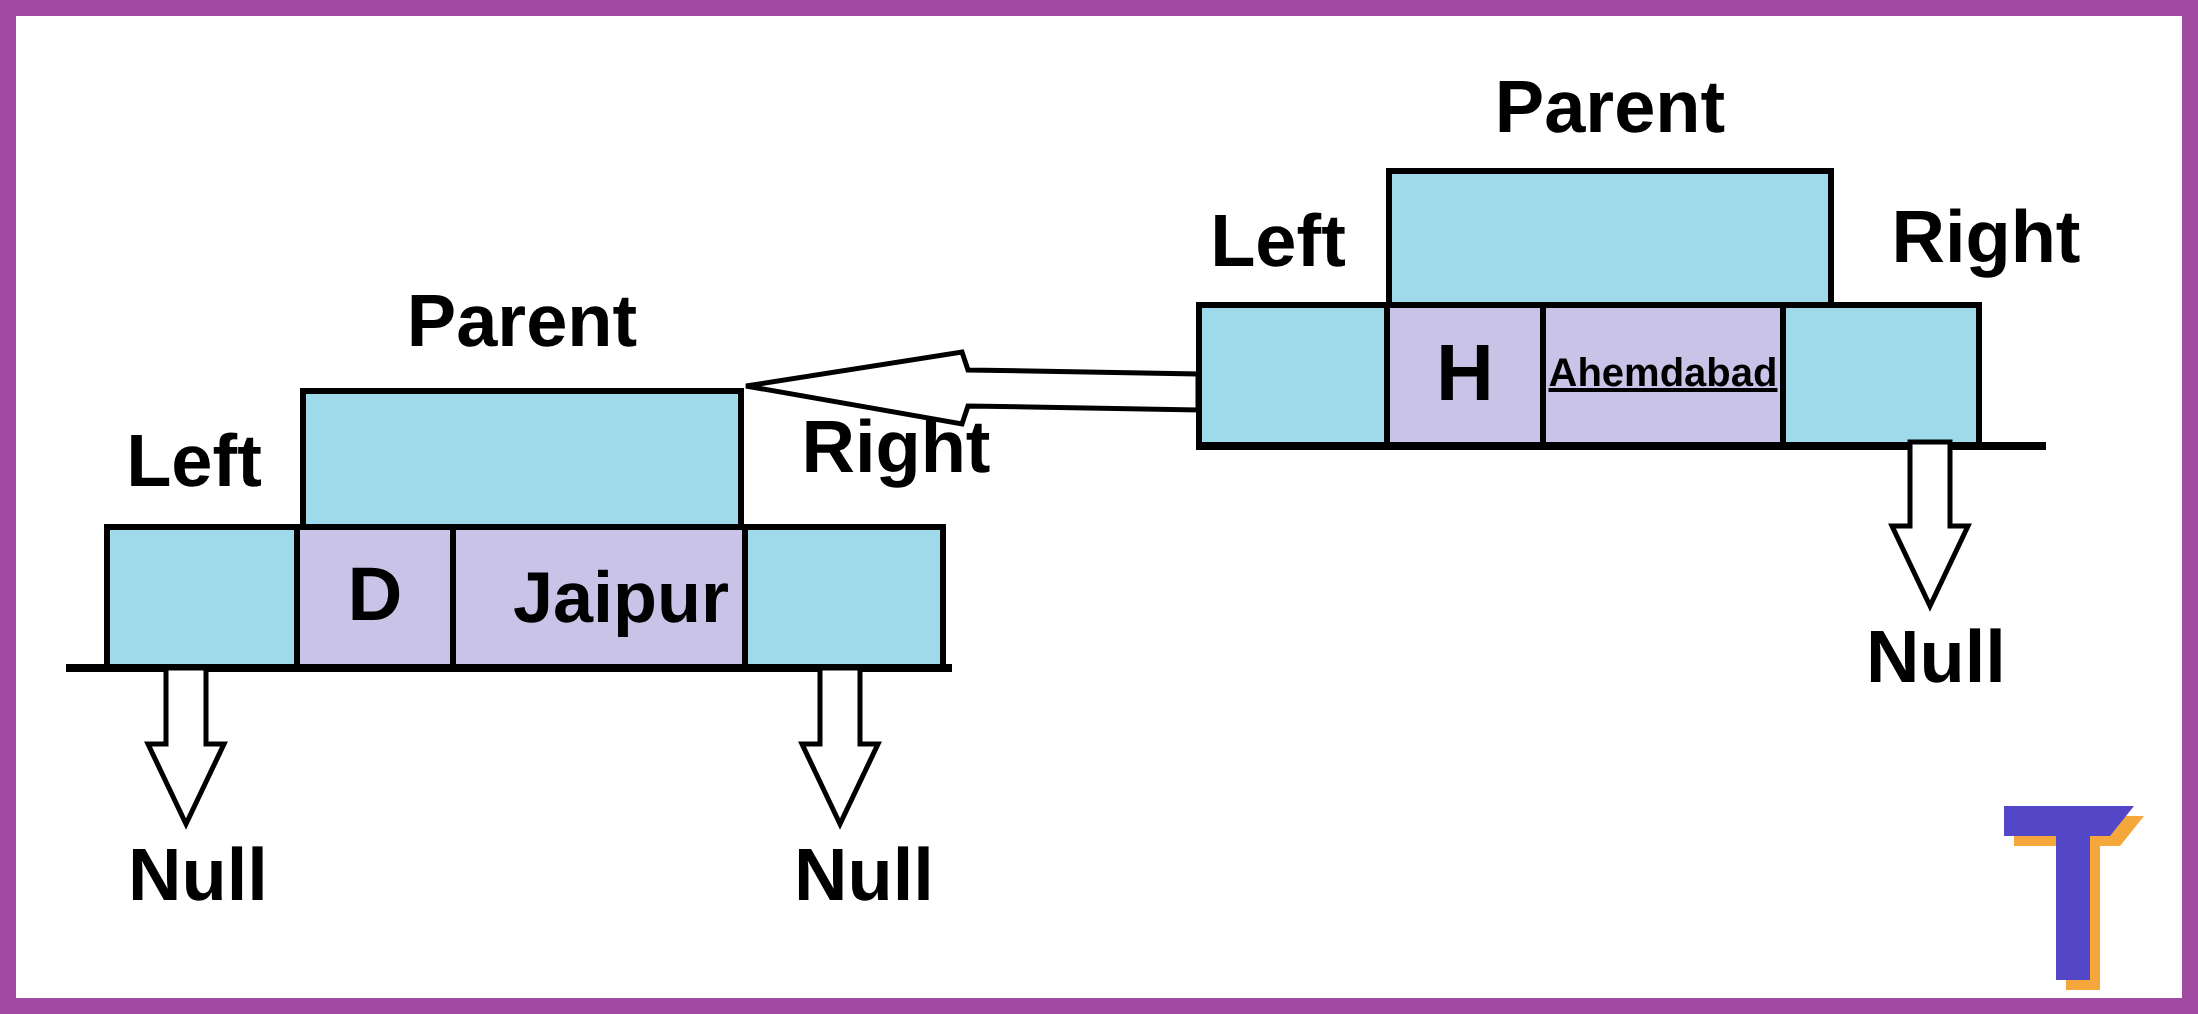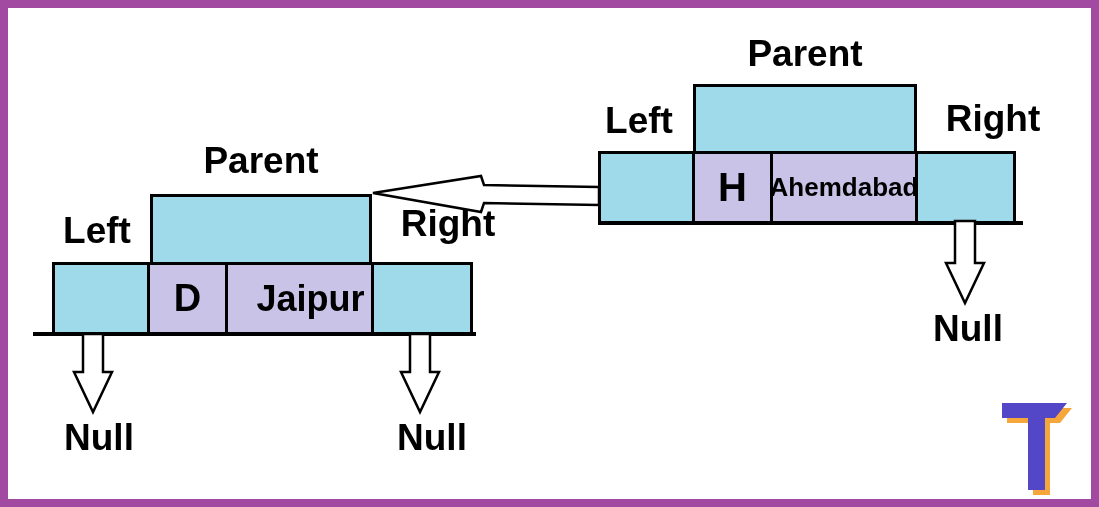--- a/index.html
+++ b/index.html
@@ -60,21 +60,21 @@
   .null-d-right{left:383px;top:411px;width:82px;}
 
   
   .parent-label-h{left:685px;top:27px;width:224px;}
   .parent-box-h{left:685px;top:76px;width:224px;height:70px;}
   .left-label-h{left:588px;top:94px;width:86px;}
   .right-label-h{left:930px;top:92px;width:110px;}
   .row-h{left:590px;top:143px;}
   .row-h .c1{width:97px;}
   .row-h .c2{width:81px;font-size:40px;}
-  .row-h .c3{width:148px;font-size:26px;}
+  .row-h .c3{width:123px;font-size:20px;text-decoration:underline;}
   .row-h .c4{width:101px;}
   .strip-h{left:590px;top:213px;width:425px;}
   .null-h-right{left:919px;top:302px;width:82px;}
 
   .overlay{position:absolute;left:0;top:0;width:1083px;height:491px;pointer-events:none;}
   .arrow-shape{fill:var(--arrow-fill,#FFFFFF);stroke:var(--line,#000);stroke-width:2.5;stroke-linejoin:miter;}
   .logo{position:absolute;left:992px;top:393px;width:74px;height:97px;}
   .logo-shadow{fill:var(--logo-shadow,#F6A73C);}
   .logo-front{fill:var(--logo-primary,#5347C7);}
 </style>

